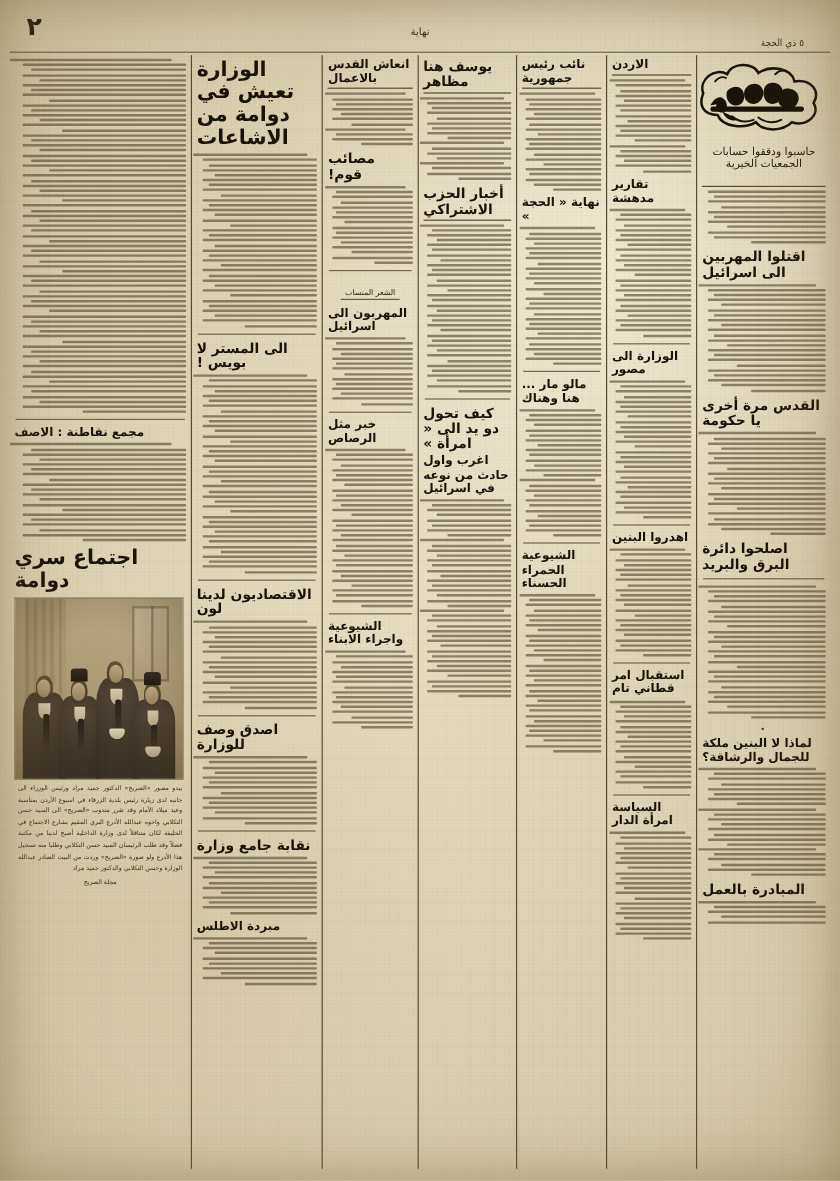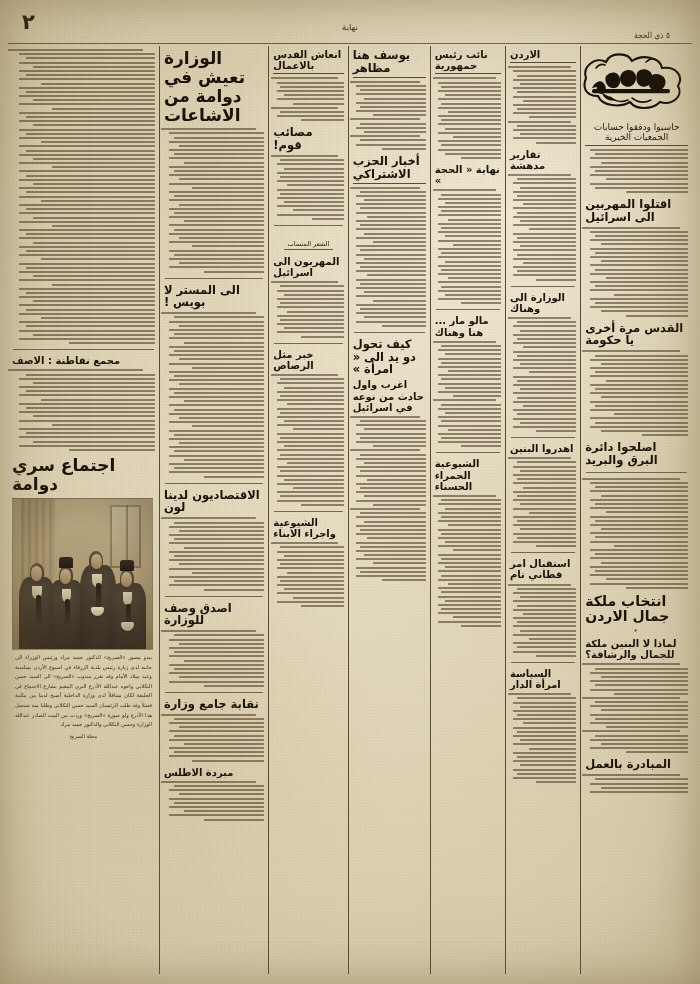--- a/index.html
+++ b/index.html
@@ -68,21 +68,21 @@
   .c4{width:11.6%;}
   .c5{width:12.0%;}
   .c6{width:16.0%;}
   .c7{width:22.2%;}
 
   
   .masthead{position:relative;height:70px;margin:2px 0 4px;}
   .masthead svg{display:block;margin:0 auto;}
   .masthead-sub{
     text-align:center;font-size:9px;color:#241b10;margin-top:1px;letter-spacing:.2px;
-    border-bottom:1px solid #5a4a30;padding-bottom:3px;
+    border-bottom:1px solid #5a4a30;padding-bottom:13px;
   }
 
   
   h2.hl{
     margin:3px 0 2px;font-weight:700;line-height:1.12;color:#1a130a;
     text-align:left;letter-spacing:0px;
   }
   .hl-xl{font-size:17px;}
   .hl-lg{font-size:14px;}
   .hl-md{font-size:11.5px;}
@@ -312,21 +312,20 @@
             <div class="ln s95"></div>
             <div class="ln s85"></div>
           <div class="ln s95"></div>
             <div class="ln s90"></div>
             <div class="ln s95"></div>
           <div class="ln s80"></div>
             <div class="ln s95"></div>
             <div class="ln s60"></div>
         </div>
 
-        <h2 class="hl hl-lg hl-left">انتخاب ملكة جمال الاردن</h2>
         <div class="ornament">•</div>
         <h2 class="hl hl-sm hl-left">لماذا لا البنين ملكة للجمال والرشاقة؟</h2>
         <div class="body dense">
           <div class="ln s95 ind"></div>
             <div class="ln s90"></div>
             <div class="ln s95"></div>
           <div class="ln s85"></div>
             <div class="ln s95"></div>
             <div class="ln s90"></div>
           <div class="ln s95"></div>
@@ -407,21 +406,21 @@
             <div class="ln s90"></div>
             <div class="ln s95"></div>
           <div class="ln s80"></div>
             <div class="ln s95"></div>
             <div class="ln s90"></div>
           <div class="ln s95"></div>
             <div class="ln s60"></div>
         </div>
         <div class="rule-h"></div>
 
-        <h2 class="hl hl-sm">الوزارة الى وهناك</h2>
+        <h2 class="hl hl-sm">الوزارة الى مصور</h2>
         <div class="body dense">
           <div class="ln s95 ind"></div>
             <div class="ln s90"></div>
             <div class="ln s95"></div>
           <div class="ln s85"></div>
             <div class="ln s95"></div>
             <div class="ln s90"></div>
           <div class="ln s95"></div>
             <div class="ln s80"></div>
             <div class="ln s95"></div>

